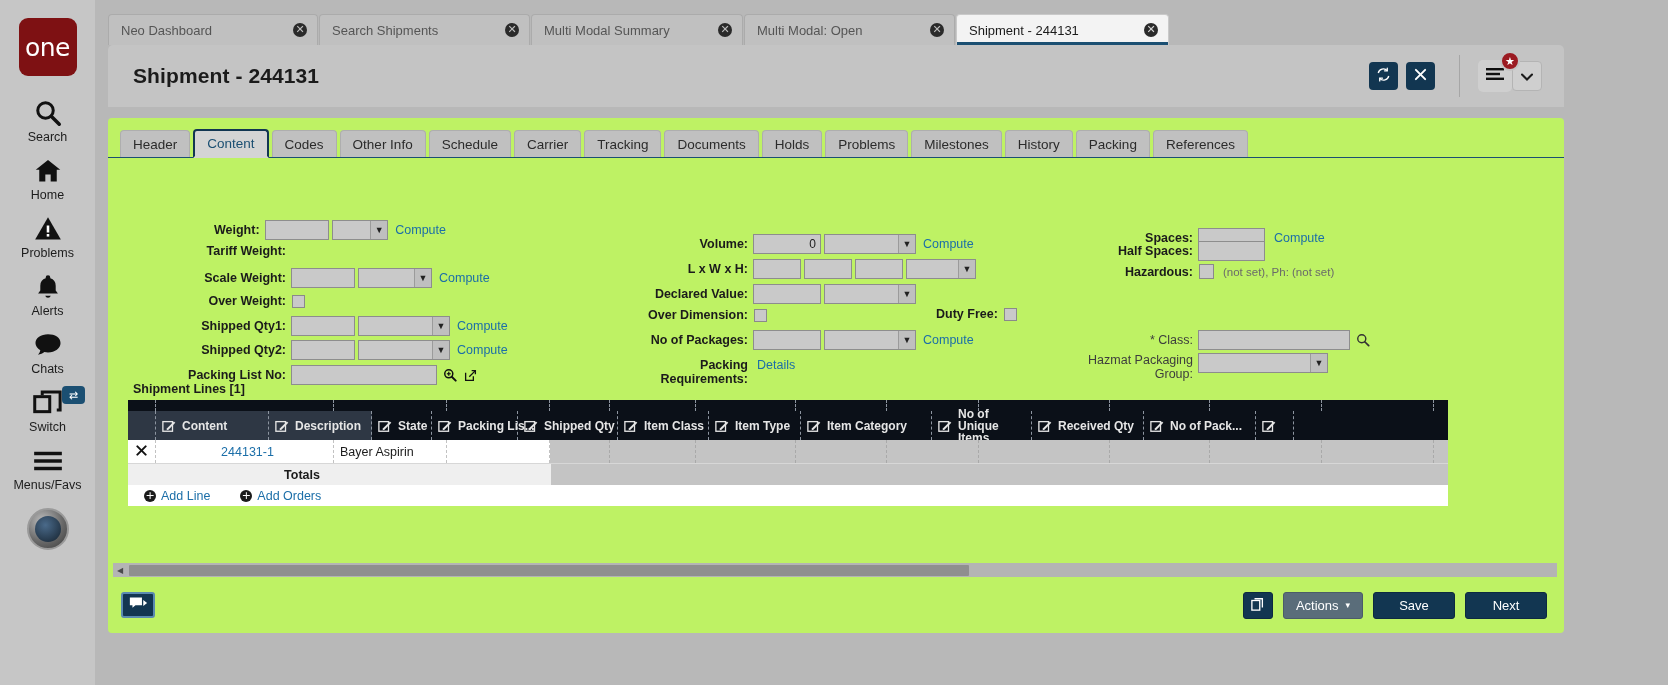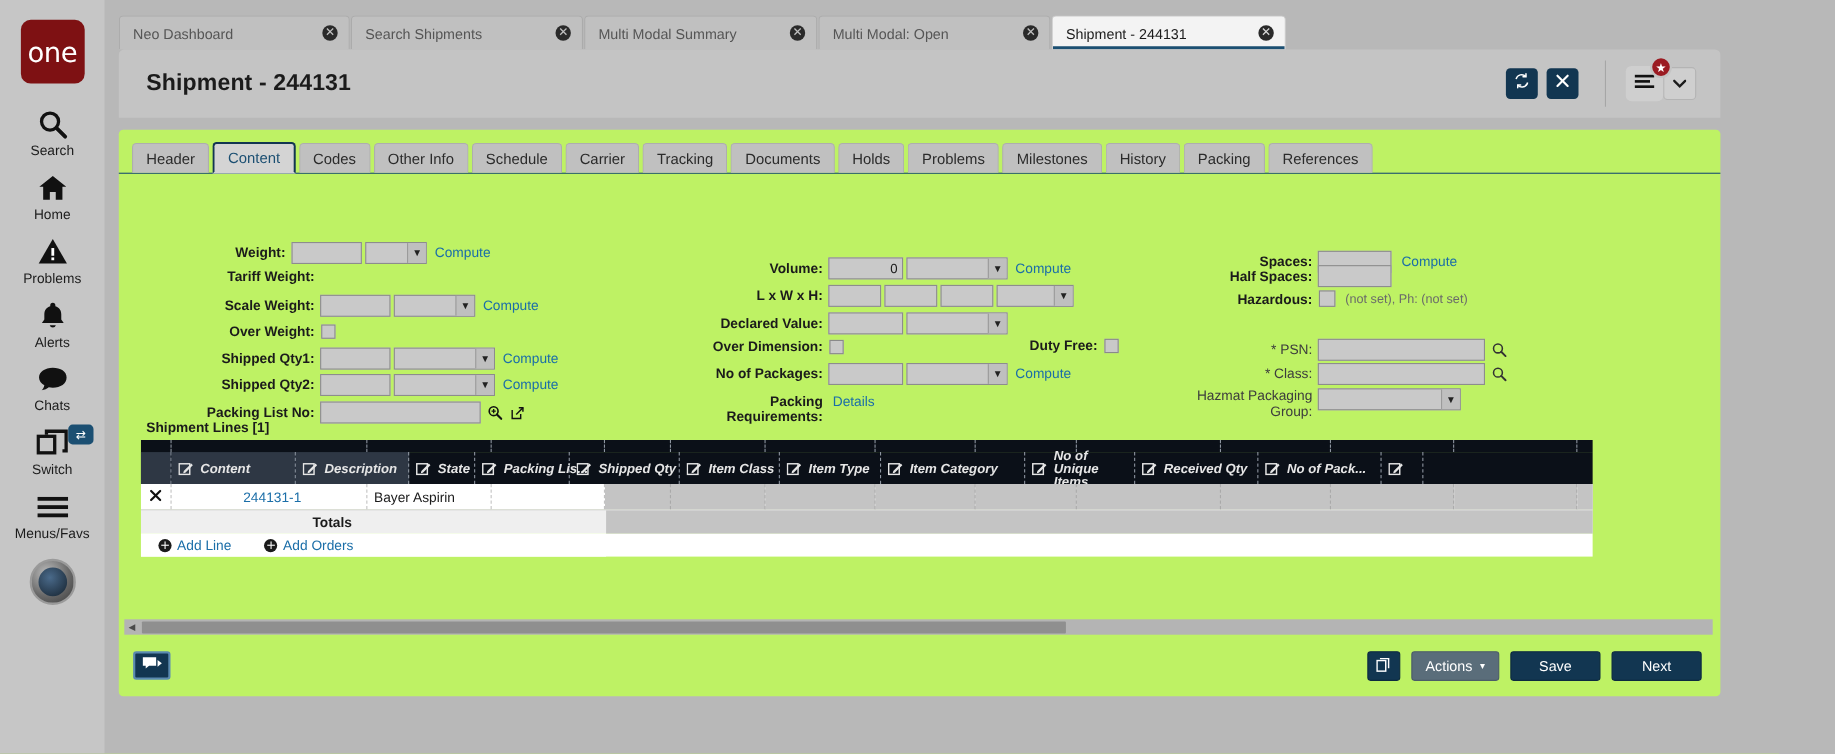--- a/index.html
+++ b/index.html
@@ -216,21 +216,20 @@
   .ghead {
     display: flex; height: 21px; background: #0b1018;
   }
   .gcell {
     display: flex; align-items: center;
     color: #e6e6e6; font-size: 12px; font-weight: bold;
     border-right: 1px dashed #8d95a0;
     padding-left: 6px; white-space: nowrap;
     flex-shrink: 0; cursor: pointer;
     height: 100%;
-    font-style: italic;
   }
   .gcell .ei { margin-right: 6px; display: inline-flex; flex-shrink: 0; }
   .gspacer { flex-shrink: 0; height: 100%; border-right: 1px dashed #8d95a0; }
   .grow {
     display: flex; height: 23px; background: #fff;
     font-size: 12.5px; color: #1b1b1b;
   }
   .grow .gc {
     display: flex; align-items: center; flex-shrink: 0;
     border-right: 1px dashed #c2c2c2; height: 100%;
@@ -627,30 +626,20 @@
       <input class="inp" style="width: 67px; margin-left: 5px;" value="">
     </div>
 
     <div class="row" style="left:965px; top:106px;">
       <div class="lbl" style="width:120px">Hazardous:</div>
       <span class="cbx" style="margin-left:6px; width:15px; height:15px;"></span>
       <span class="dim" style="margin-left:9px">(not set), Ph: (not set)</span>
     </div>
 
 
-    <div class="row" style="left:965px; top:150px;">
-      <div class="lbl thin" style="width:120px">* PSN:</div>
-      <input class="inp ro" style="width: 152px; margin-left: 5px;" value="">
-      <span class="icobtn" style="margin-left:6px">
-        <svg width="14" height="14" viewBox="0 0 16 16">
-            <circle cx="6.6" cy="6.6" r="4.6" fill="none" stroke="#333" stroke-width="1.6"></circle>
-            <line x1="10" y1="10" x2="14.5" y2="14.5" stroke="#333" stroke-width="2" stroke-linecap="round"></line>
-          </svg>
-      </span>
-    </div>
 
     <div class="row" style="left:965px; top:172px;">
       <div class="lbl thin" style="width:120px">* Class:</div>
       <input class="inp ro" style="width: 152px; margin-left: 5px;" value="">
       <span class="icobtn" style="margin-left:6px">
         <svg width="14" height="14" viewBox="0 0 16 16">
             <circle cx="6.6" cy="6.6" r="4.6" fill="none" stroke="#333" stroke-width="1.6"></circle>
             <line x1="10" y1="10" x2="14.5" y2="14.5" stroke="#333" stroke-width="2" stroke-linecap="round"></line>
           </svg>
       </span>

